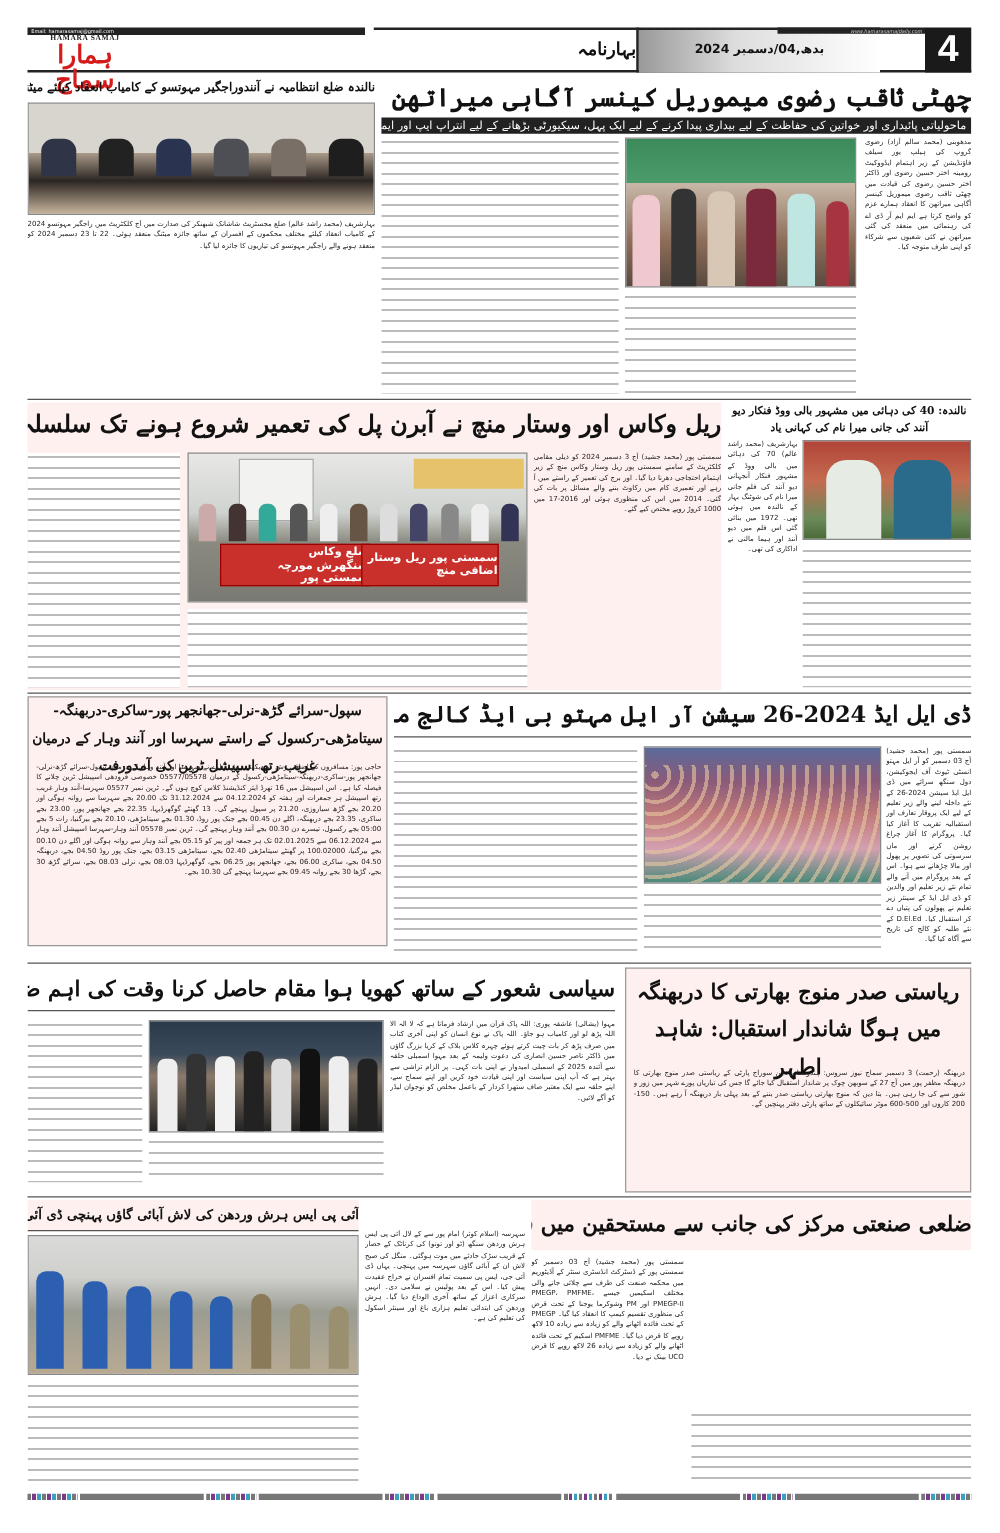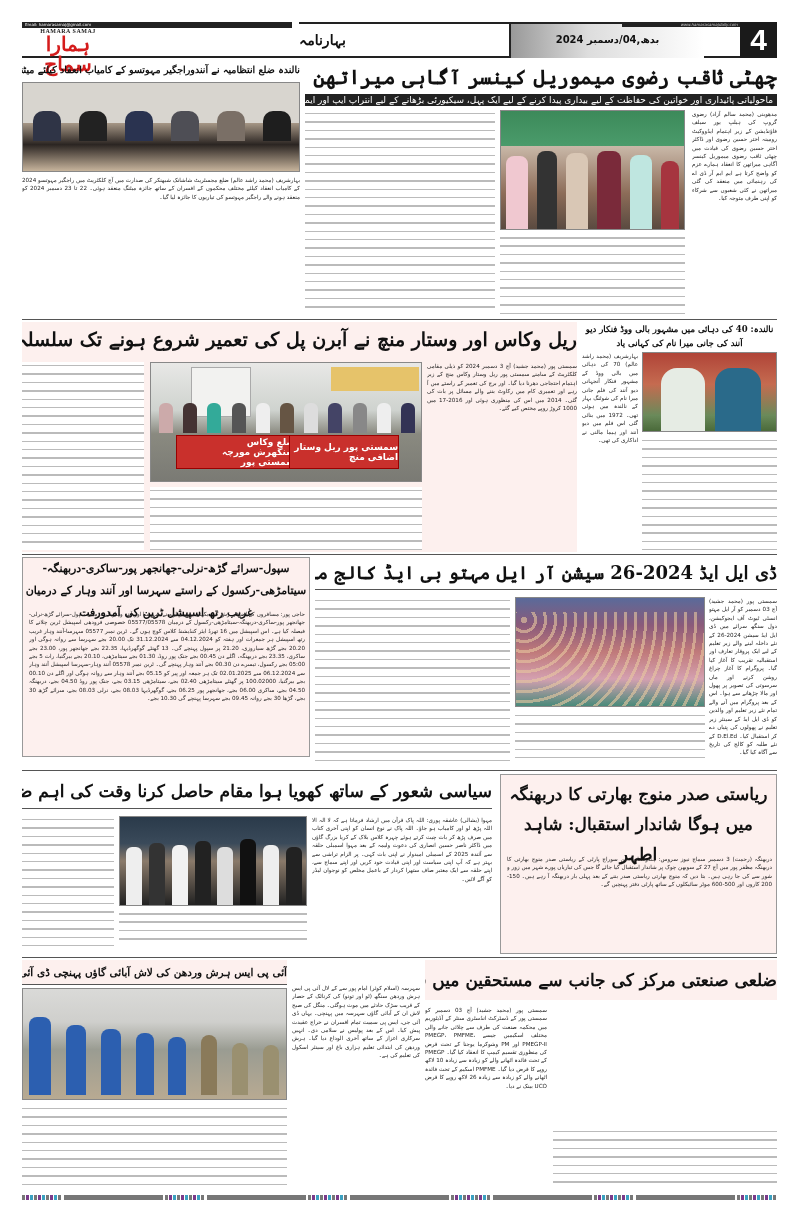--- a/index.html
+++ b/index.html
@@ -4,21 +4,21 @@
 <style>
 *{box-sizing:border-box;margin:0;padding:0}
 body{width:800px;height:1226px;background:#fff;font-family:"DejaVu Sans",sans-serif;color:#111;overflow:hidden;position:relative}
 .page{position:absolute;left:22px;top:22px;width:755px;height:1180px}
 .masthead{position:absolute;left:0;top:0;width:755px;height:36px;border-bottom:2px solid #222}
 .mh-email{position:absolute;left:0;top:0;width:270px;height:6px;background:#222;color:#fff;font-size:4px;line-height:6px;padding-left:3px}
 .mh-logo{position:absolute;left:2px;top:6px;width:88px;height:30px}
 .mh-logo .en{font-family:"Liberation Serif",serif;font-size:6px;font-weight:bold;color:#222;letter-spacing:.5px;text-align:center}
 .mh-logo .ur{font-family:Liberation Serif, serif;font-size:20px;font-weight:bold;color:#d51c1c;text-align:center;line-height:20px;direction:rtl}
 .mh-date-en{position:absolute;left:95px;top:6px;width:180px;height:30px;background:linear-gradient(90deg,#fff 0%,#ddd 70%,#999 100%);font-family:"Liberation Serif",serif;font-weight:bold;font-size:11px;line-height:30px;padding-left:8px;border-right:2px solid #222}
-.mh-section{position:absolute;left:277px;top:0;width:210px;height:52px;border-top:2px solid #222;font-family:"DejaVu Serif",serif;font-weight:bold;font-size:14px;line-height:32px;text-align:left;direction:rtl}
+.mh-section{position:absolute;left:277px;top:0;width:210px;height:52px;border-top:2px solid #222;font-family:"DejaVu Serif",serif;font-weight:bold;font-size:14px;line-height:32px;text-align:right;direction:rtl}
 .mh-date-ur{position:absolute;left:487px;top:0;width:195px;height:36px;border-top:2px solid #222;border-left:2px solid #222;background:linear-gradient(90deg,#999 0%,#ddd 40%,#fff 100%);font-family:"DejaVu Sans",sans-serif;font-weight:bold;font-size:10px;line-height:32px;text-align:center;direction:rtl}
 .mh-site{position:absolute;left:600px;top:0;width:118px;height:5px;background:#222;color:#ccc;font-size:4px;line-height:5px;text-align:right;padding-right:2px;font-style:italic}
 .mh-pageno{position:absolute;left:718px;top:0;width:37px;height:36px;background:#1a1a1a;color:#fff;font-family:"Liberation Sans",sans-serif;font-weight:bold;font-size:30px;line-height:36px;text-align:center}
 .story{position:absolute;overflow:hidden}
 .hl{font-family:"DejaVu Serif",serif;font-weight:bold;direction:rtl;text-align:center;white-space:nowrap;overflow:hidden;color:#111}
 .sub{background:#222;color:#fff;font-size:9px;direction:rtl;text-align:right;padding:1px 4px;white-space:nowrap;overflow:hidden}
 .txt{font-size:5.6px;line-height:8.4px;direction:rtl;text-align:justify;color:#222;overflow:hidden}
 .photo{position:absolute;overflow:hidden;border:1px solid #888}
 .pinkbg{background:#fdf0ee}
 .rule{position:absolute;background:#555}

